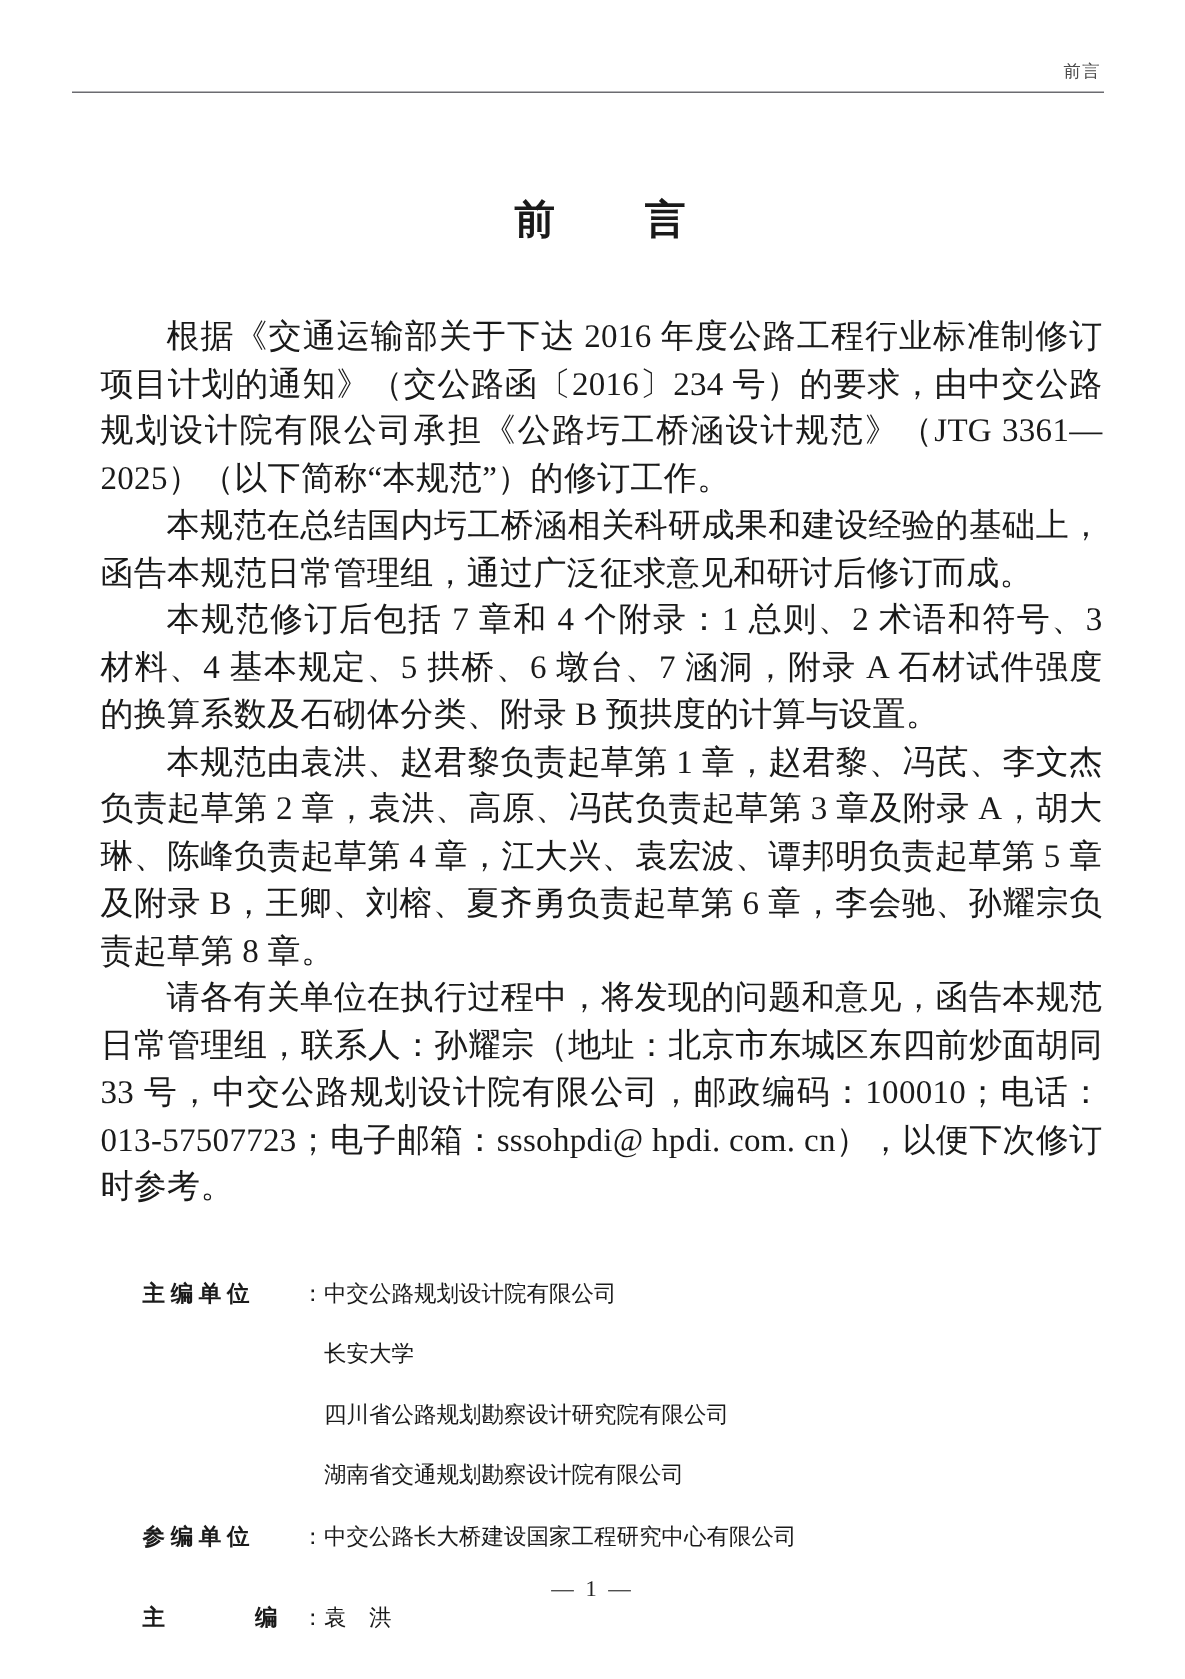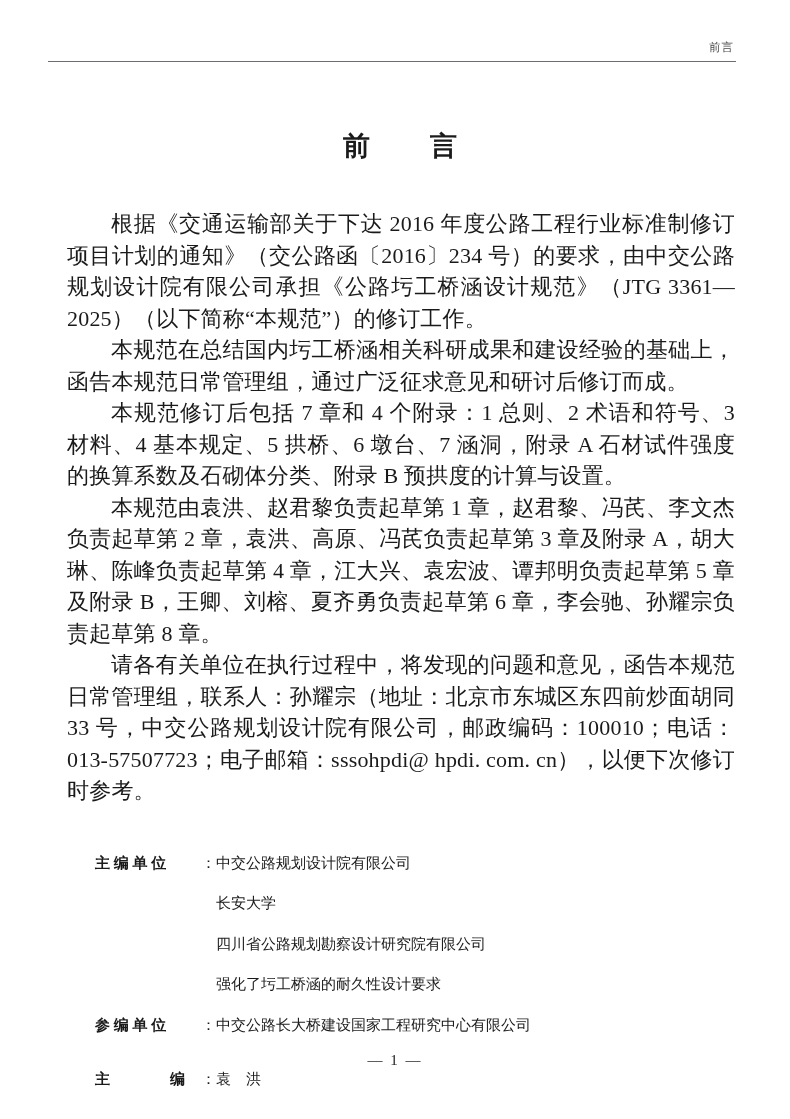--- a/index.html
+++ b/index.html
@@ -151,21 +151,21 @@
           <span class="unit-line">中交公路规划设计院有限公司</span>
         </span>
       </div>
 
       <div class="credit-row">
         <span class="credit-label">参 编 单 位</span>
         <span class="credit-sep">：</span>
         <span class="credit-value">
           <span class="unit-line">长安大学</span>
           <span class="unit-line">四川省公路规划勘察设计研究院有限公司</span>
-          <span class="unit-line">强化了圬工桥涵的耐久性设计要求</span>
+          <span class="unit-line">湖南省交通规划勘察设计院有限公司</span>
           <span class="unit-line">中交公路长大桥建设国家工程研究中心有限公司</span>
         </span>
       </div>
 
     </div>
 
     <div class="credits-group2">
 
       <div class="credit-row">
         <span class="credit-label tight">主　　　　编</span>

